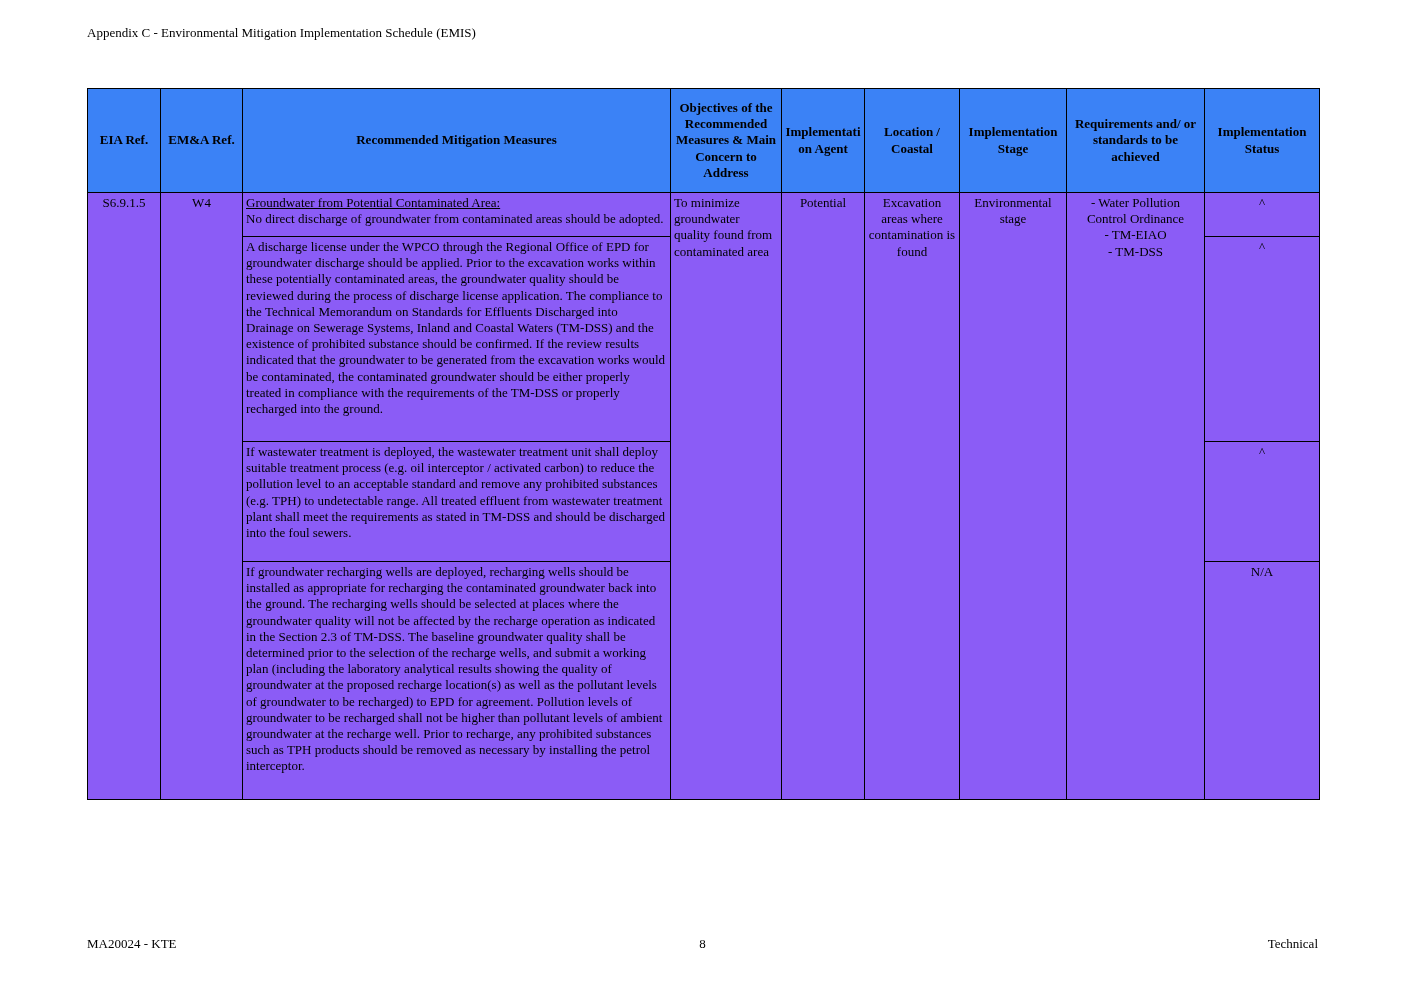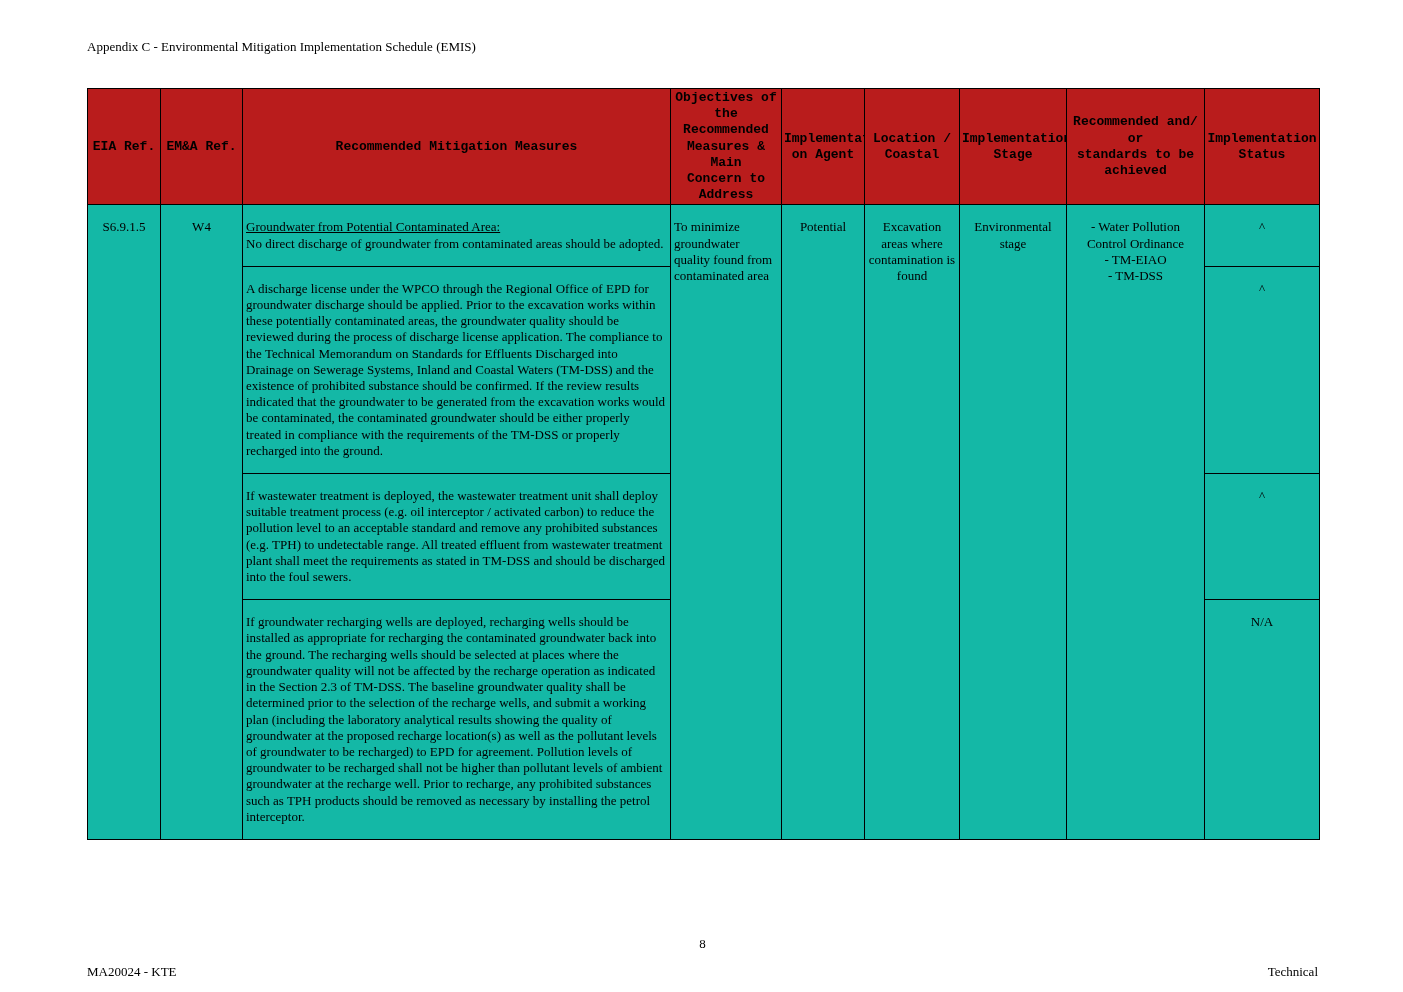--- a/index.html
+++ b/index.html
@@ -9,68 +9,67 @@
     width: 1403px;
     height: 992px;
     background: #ffffff;
     font-family: "Liberation Serif", "DejaVu Serif", serif;
     color: #000000;
     overflow: hidden;
   }
   .appendix-note {
     position: absolute;
     left: 87px;
-    top: 39px;
+    top: 25px;
     font-size: 13px;
   }
   table.emis {
     position: absolute;
     left: 87px;
     top: 88px;
     border-collapse: collapse;
     table-layout: fixed;
     width: 1232px;
   }
   table.emis th, table.emis td {
     border: 1px solid #000000;
     font-size: 13px;
     line-height: 16.2px;
     overflow: hidden;
   }
   table.emis th {
-    background: #b91c1c;
+    background: #3b82f6;
     font-weight: bold;
     text-align: center;
     vertical-align: middle;
     white-space: pre-line;
     height: 84px;
-    padding: 1px 2px;
-    font-family: Liberation Mono, monospace;
+    padding: 11px 2px;
   }
   table.emis td {
     vertical-align: top;
-    padding: 14px 3px;
-    background: #14b8a6;
+    padding: 2px 3px;
+    background: #8b5cf6;
   }
   td.c { text-align: center; }
   td.l { text-align: left; margin-top: 13px; }
   .measure-heading { text-decoration: underline; }
   .status-cell { text-align: center; font-size: 13px; }
   .req-line { text-align: center; }
   .footer {
     position: absolute;
     left: 87px;
     top: 936px;
     width: 1231px;
     display: flex;
     justify-content: space-between;
     font-size: 13px;
   }
   .footer .center-slot { position: absolute; left: 0; width: 100%; text-align: center; }
-  .footer .left-slot, .footer .right-slot { position: relative; z-index: 1; background: transparent; margin-top: 28px; }
+  .footer .left-slot, .footer .right-slot { position: relative; z-index: 1; background: transparent; }
 </style>
 </head>
 <body>
 
 <div class="page">
 
   <div class="appendix-note">Appendix C - Environmental Mitigation Implementation Schedule (EMIS)</div>
 
   <table class="emis">
     <colgroup>
@@ -93,21 +92,21 @@
 Recommended
 Measures &amp; Main
 Concern to
 Address</th>
         <th>Implementati
 on Agent</th>
         <th>Location /
 Coastal</th>
         <th>Implementation
 Stage</th>
-        <th>Recommended and/ or
+        <th>Requirements and/ or
 standards to be
 achieved</th>
         <th>Implementation
 Status</th>
       </tr>
     </thead>
     <tbody>
       <tr style="height:44px;">
         <td class="c" rowspan="4">S6.9.1.5</td>
         <td class="c" rowspan="4">W4</td>

